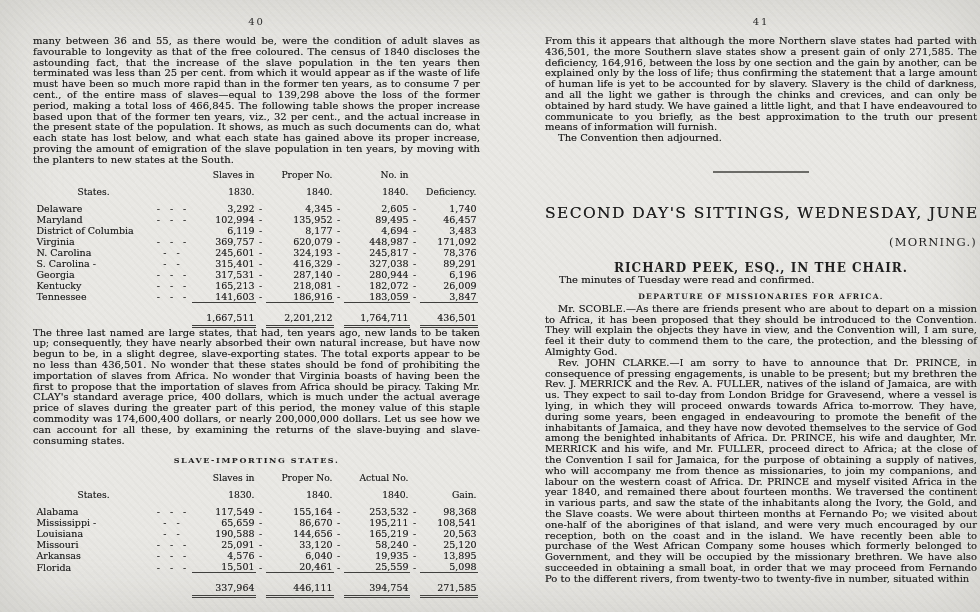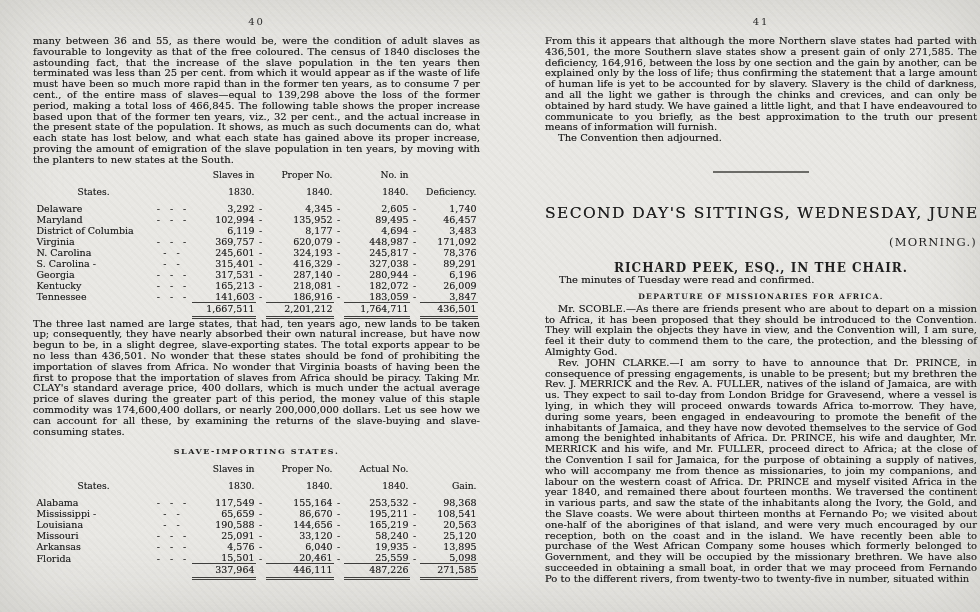--- a/index.html
+++ b/index.html
@@ -32,21 +32,21 @@
   table {
     border-collapse:collapse; table-layout:fixed; margin:0 auto;
     width:442px; font-size:9.5px; line-height:11px;
     text-shadow:0 0 0.5px rgba(25,25,25,0.5);
   }
   td { padding:0 1px; white-space:pre-line; overflow:hidden; }
   td:nth-child(3), td:nth-child(5), td:nth-child(7), td:nth-child(9) { text-align:right; }
   td:nth-child(2), td:nth-child(4), td:nth-child(6), td:nth-child(8) { text-align:center; }
   td:nth-child(2) { word-spacing:7px; }
   thead td { text-align:center; vertical-align:bottom; font-size:9.2px; line-height:17px; padding-bottom:3px; }
-  tfoot td { padding-top:0; }
+  tfoot td { padding-top:9px; }
   tfoot td:nth-child(3), tfoot td:nth-child(5), tfoot td:nth-child(7), tfoot td:nth-child(9) {
     border-top:1px solid #3e3e3c; border-bottom:3px double #3e3e3c; padding-bottom:2px;
   }
   .divider { width:96px; border:none; border-top:2px solid #6b6b67; margin:27px auto 0 auto; }
   .h-sittings {
     margin:31px 0 0 0; text-align:center; font-weight:normal;
     font-size:15.5px; letter-spacing:1.4px; white-space:nowrap;
     text-shadow:0 0 0.6px rgba(20,20,20,0.7);
   }
   .h-morning { margin:13px 0 0 0; text-align:right; font-size:11.5px; letter-spacing:1.2px; font-weight:normal; }
@@ -312,21 +312,21 @@
           </tr>
         </tbody>
       <tfoot>
           <tr>
             <td></td>
             <td></td>
             <td>337,964</td>
             <td></td>
             <td>446,111</td>
             <td></td>
-            <td>487,226</td>
+            <td>394,754</td>
             <td></td>
             <td>271,585</td>
           </tr>
         </tfoot>
     </table>
   </section>
 
   <section class="page page-right">
     <div class="pageno">41</div>
 

